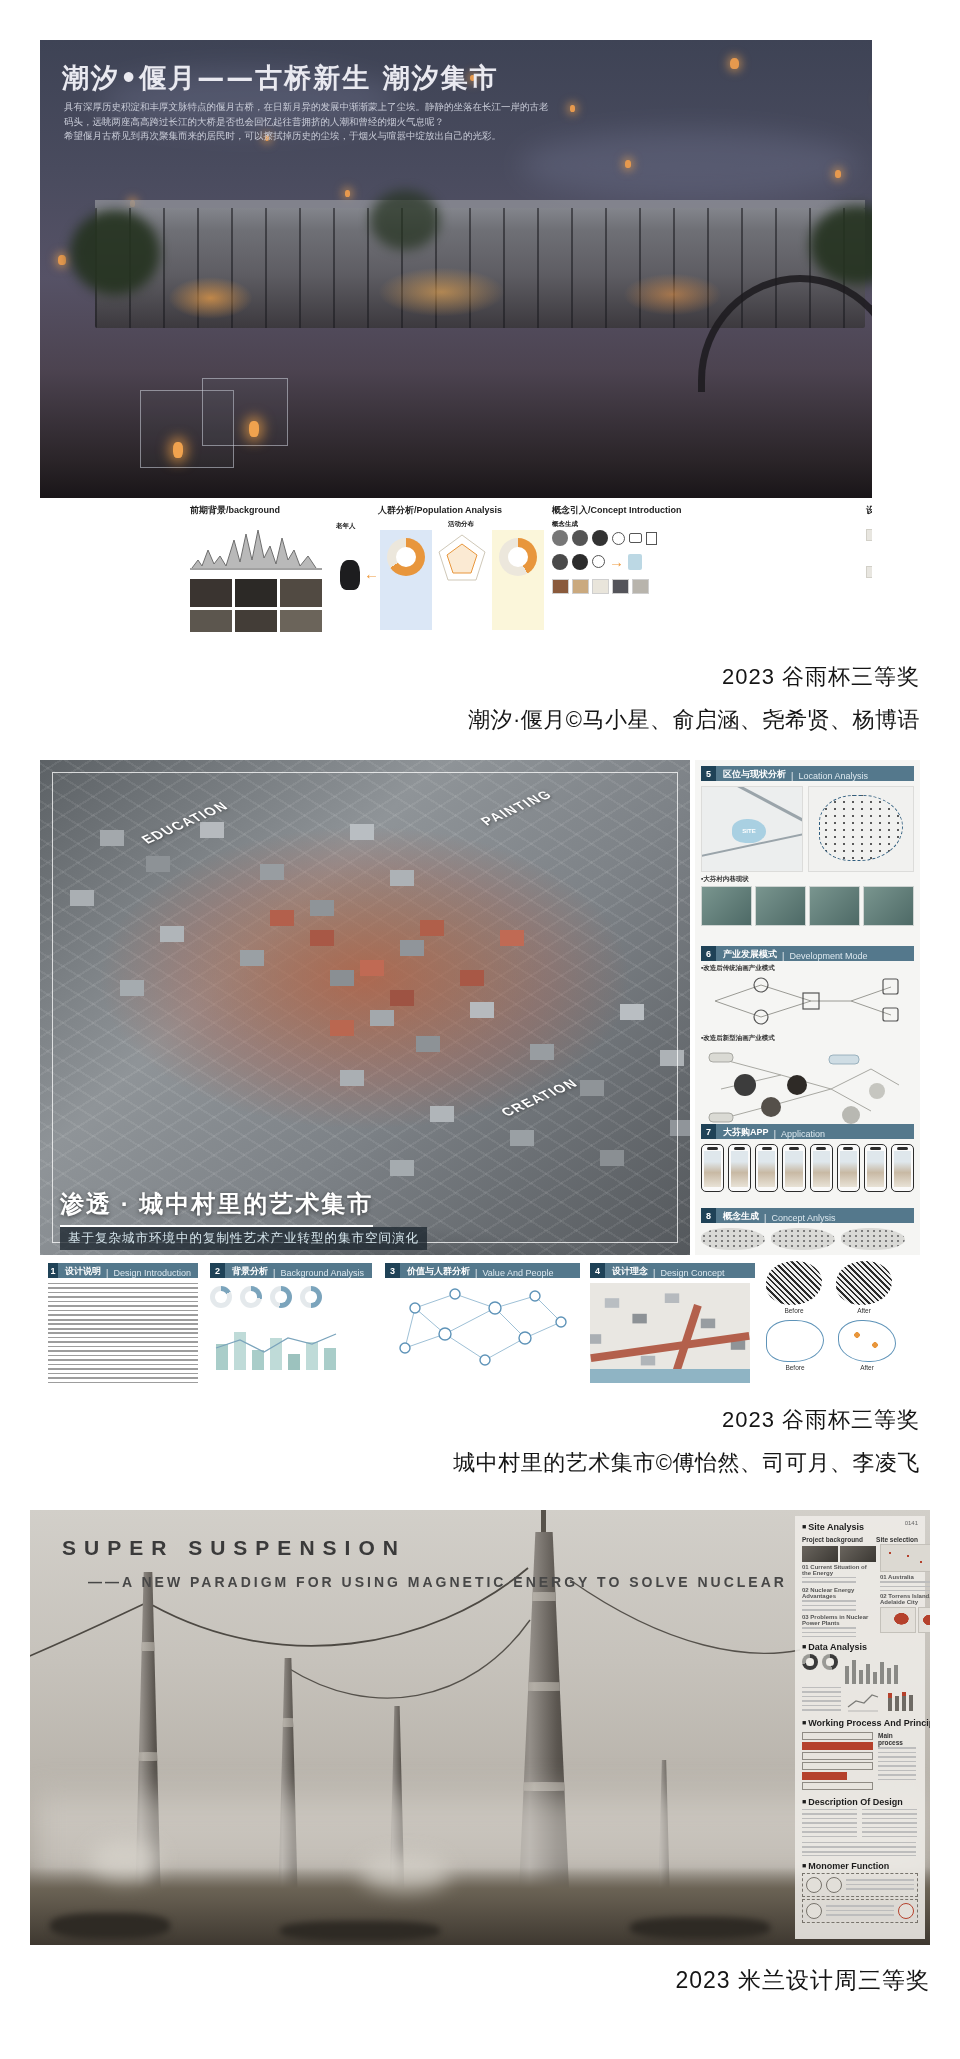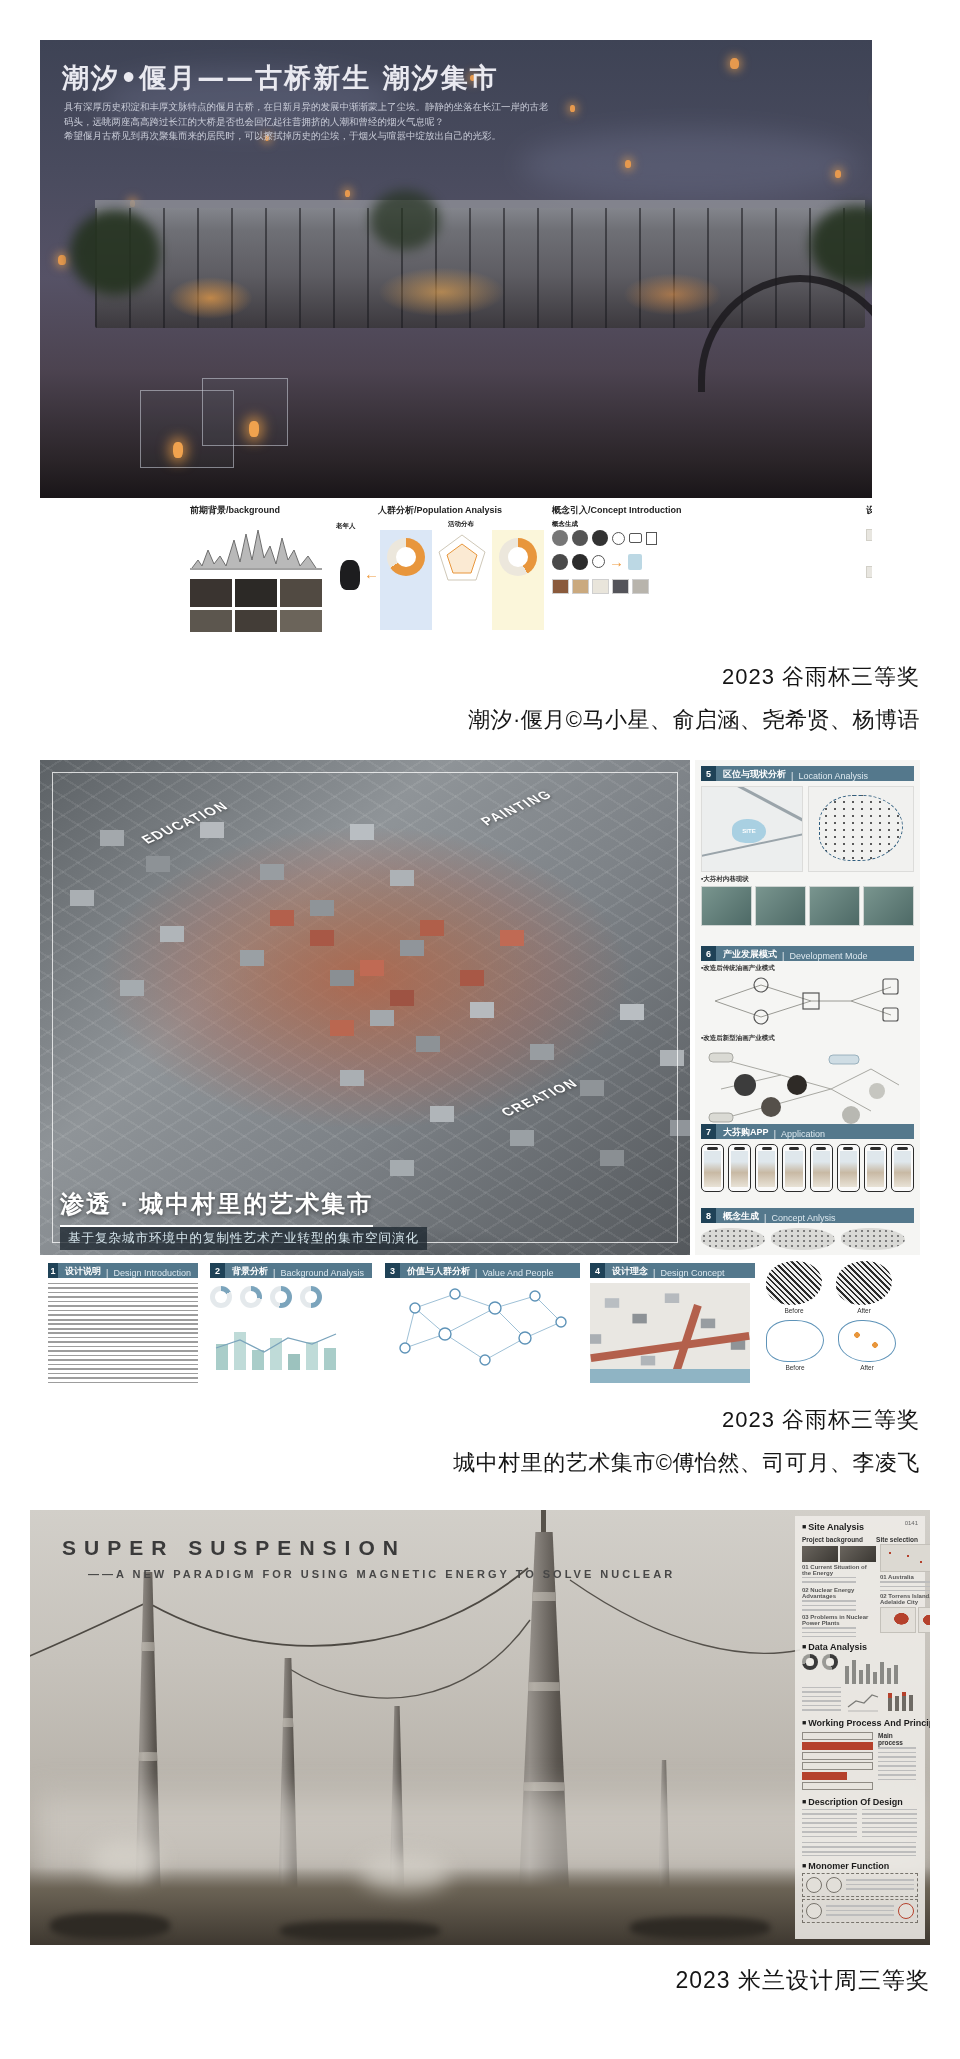--- a/index.html
+++ b/index.html
@@ -123,21 +123,21 @@
      clip-path:polygon(38% 0,62% 0,88% 100%,12% 100%)}
   .tower .ring{position:absolute;left:-18%;width:136%;height:9px;border-radius:50%;
      background:linear-gradient(90deg,#8d8880,#b3aea6 40%,#6b665f)}
   .spire{position:absolute;background:#57524b}
   .p3-ground{position:absolute;left:0;bottom:0;width:900px;height:78px;
      background:linear-gradient(180deg,rgba(95,88,78,0) 0%,#6b6355 28%,#3e3830 100%)}
   .gblob{position:absolute;background:#2e2a24;filter:blur(3px);border-radius:40%}
   .smoke{position:absolute;background:#d9d5cd;border-radius:50%;filter:blur(10px);opacity:.7}
   .p3-title{position:absolute;left:32px;top:26px;margin:0;color:#3a3a3a;font-size:21px;font-weight:700;
      letter-spacing:8px}
-  .p3-sub{position:absolute;left:58px;top:58px;color:#474747;font-size:11px;letter-spacing:3px;font-weight:600}
+  .p3-sub{position:absolute;left:58px;top:64px;color:#474747;font-size:14px;letter-spacing:3px;font-weight:600}
   .p3-side{position:absolute;left:765px;top:6px;width:130px;height:423px;background:rgba(238,236,231,.88);
      padding:6px 7px;box-sizing:border-box;font-size:6px;color:#444}
   .p3h{font-size:9px;font-weight:700;color:#1c1c1c;margin:5px 0 2px 0;white-space:nowrap}
   .p3h::before{content:"■";margin-right:2px;font-size:7px;vertical-align:1px}
   .p3sub{font-size:6.5px;font-weight:700;color:#333;margin:2px 0 1px 0}
   .p3item{font-size:6px;color:#555;margin:2px 0 1px 0;font-weight:700}
   .p3thumbs{display:flex;gap:2px;margin:2px 0}
   .p3thumbs div{width:36px;height:16px;background:linear-gradient(135deg,#6a655e,#3b3833)}
   .worldmap{width:54px;height:26px;background:
      radial-gradient(circle 1.5px at 9px 8px,#b5412c 85%,transparent),

